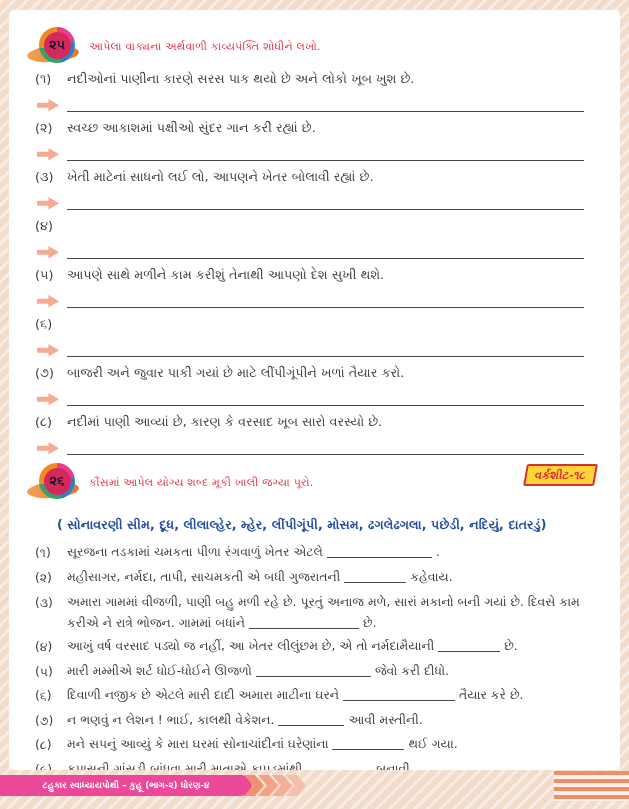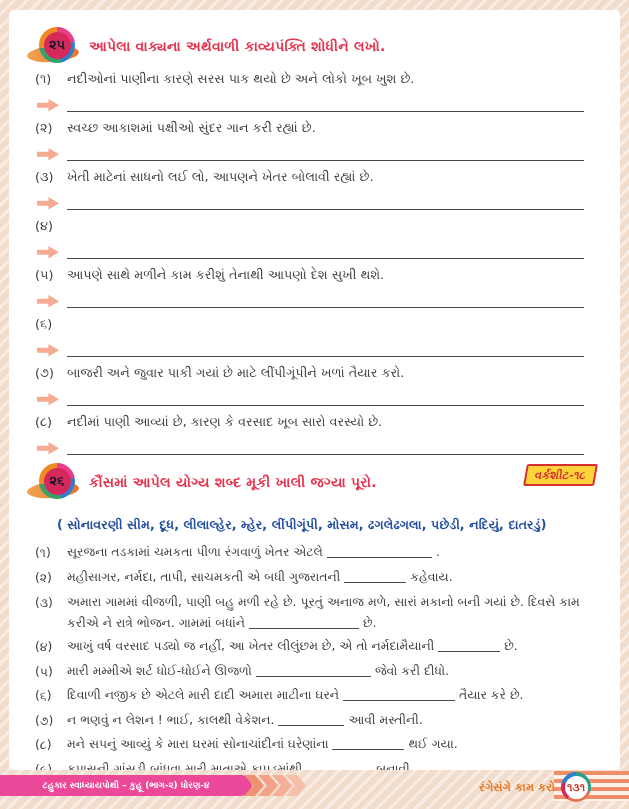--- a/index.html
+++ b/index.html
@@ -27,21 +27,21 @@
   .badge-ring {
     position:absolute; left:4px; top:1px; width:36px; height:36px; border-radius:50%;
     background:conic-gradient(#e83e8c 0 22%, #2f7fd1 22% 46%, #38a169 46% 72%, #f08a24 72% 100%);
     display:flex; align-items:center; justify-content:center;
   }
   .badge-core {
     width:27px; height:27px; border-radius:50%; background:#d5295b;
     color:#0f172a; font-weight:bold; font-size:13px;
     display:flex; align-items:center; justify-content:center;
   }
-  .ex-title { color:#e5344e; font-weight:bold; font-size:14px; margin-left:8px; letter-spacing:.2px; }
+  .ex-title { color:#e5344e; font-weight:normal; font-size:11px; margin-left:8px; letter-spacing:.2px; }
   .ws-badge {
     position:absolute; right:2px; top:2px;
     background:#ffd43b; border:2px solid #d63031; color:#d63031;
     font-weight:bold; font-size:11.5px; padding:2px 8px;
     transform:skewX(-10deg); border-radius:2px; white-space:nowrap;
   }
   
   .q { height:49px; }
   .q-line { display:flex; font-size:12.8px; color:#3d3d3d; line-height:1.35; }
   .q-num { flex:0 0 32px; color:#3d3d3d; }
@@ -250,19 +250,13 @@
   <div class="stripes"></div>
   <div class="footer-bar">
     <span>ટહુકાર સ્વાધ્યાયપોથી – કુહૂ (ભાગ-૨) ધોરણ-૪</span>
   </div>
   <div class="chevrons">
     <span class="chev"></span>
     <span class="chev"></span>
     <span class="chev"></span>
     <span class="chev"></span>
   </div>
-  <div class="footer-right">
-    <span class="footer-right-label">રંગેસંગે કામ કરો</span>
-    <div class="page-ring">
-      <div class="page-core">૧૩૧</div>
-    </div>
-  </div>
 </div>
 
 </body></html>

